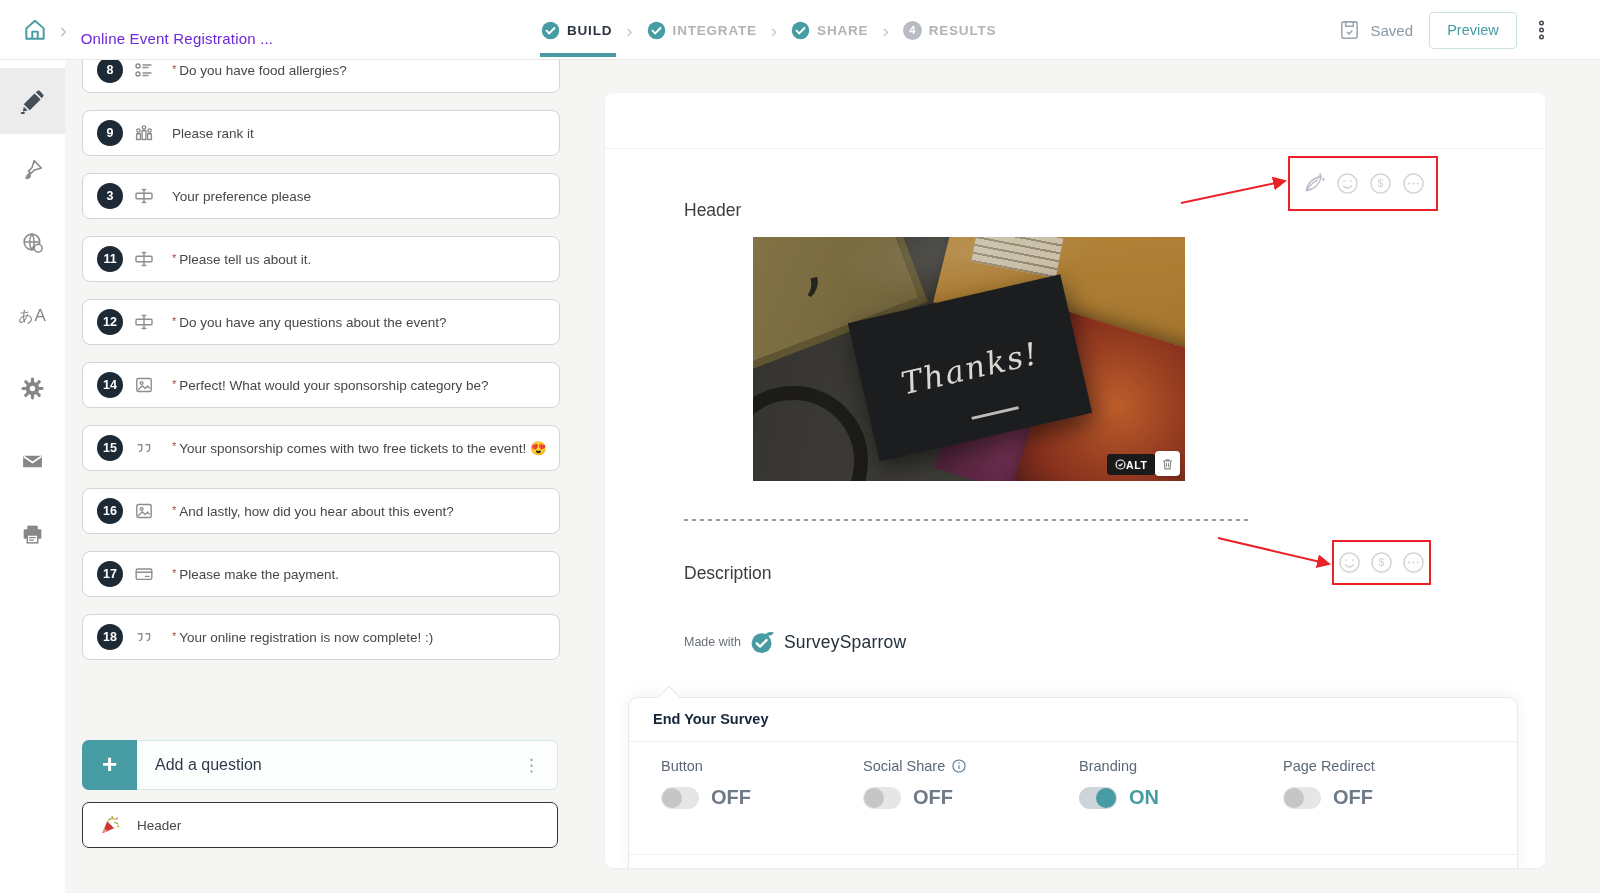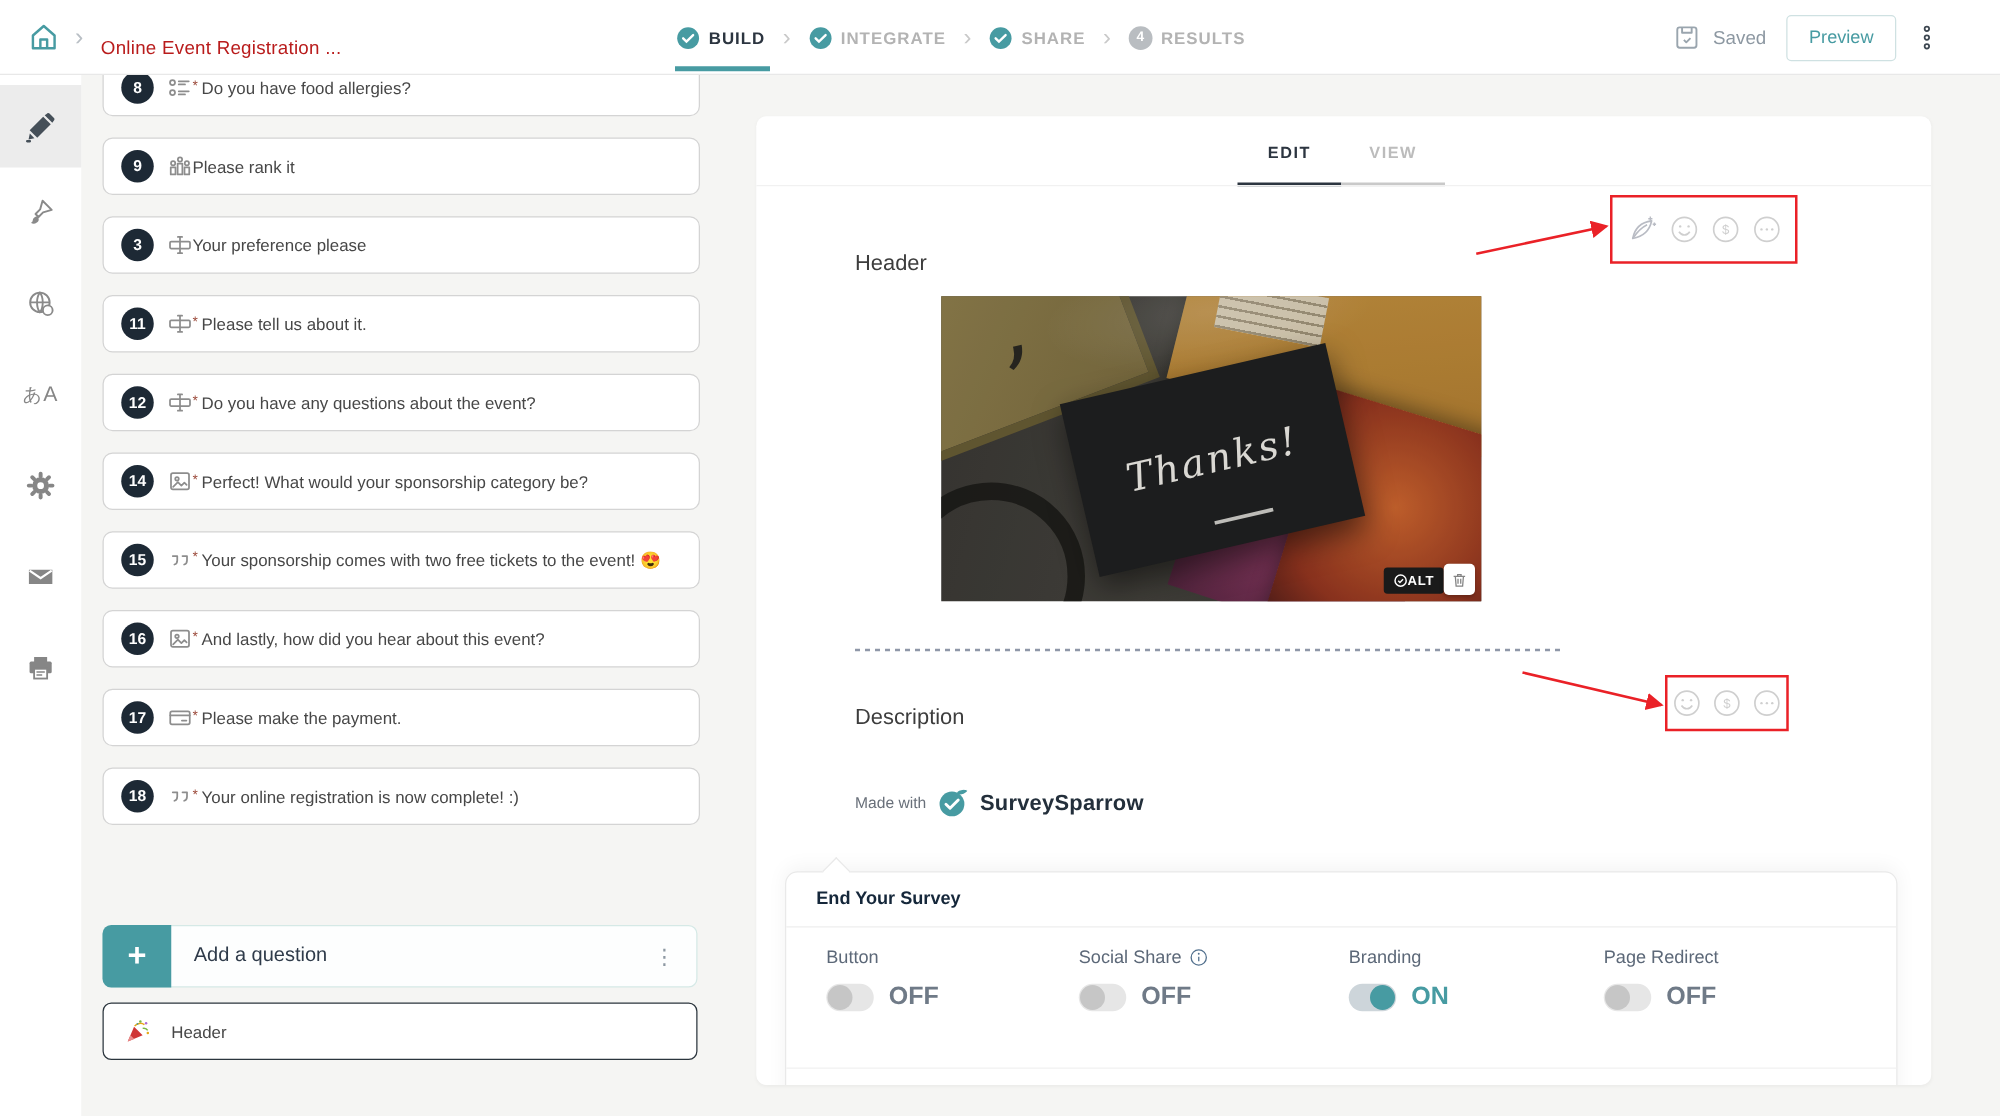--- a/index.html
+++ b/index.html
@@ -3,21 +3,21 @@
 <meta charset="utf-8">
 <style>
   * { margin:0; padding:0; box-sizing:border-box; }
   html,body { width:1600px; height:893px; font-family:"Liberation Sans",sans-serif; background:#f5f5f3; overflow:hidden; }
   .app { position:relative; width:1600px; height:893px; background:#f5f5f3; }
 
   
   .topbar { position:absolute; left:0; top:0; width:1600px; height:60px; background:#fff; border-bottom:1px solid #e8e8e8; z-index:30; }
   .tb-left { position:absolute; left:22px; top:0; height:60px; display:flex; align-items:center; }
   .crumb-chevron { color:#b9bfc5; font-size:20px; margin:0 14px 0 12px; }
-  .doc-title { font-size:15px; color:#b91c1c; letter-spacing:.2px;margin-top:16px; }
+  .doc-title { font-size:15px; color:#6d28d9; letter-spacing:.2px;margin-top:16px; }
   .steps { position:absolute; left:541px; top:0; height:60px; display:flex; align-items:center; gap:12px; }
   .step { position:relative; display:flex; align-items:center; gap:7px; cursor:pointer; }
   .step-label { font-size:13.5px; font-weight:bold; letter-spacing:.8px; color:#b3b3b3; }
   .step.active .step-label { color:#2c3540; }
   .step.active::after { content:""; position:absolute; left:-1px; right:-4px; bottom:-17px; height:4px; background:var(--teal); }
   .step-sep { color:#c9c9c9; font-size:19px; margin:0 2px; line-height:1; }
   .num-badge { width:19px; height:19px; border-radius:50%; background:#b9bdc1; color:#fff; font-size:11px; font-weight:bold; display:flex; align-items:center; justify-content:center; }
   .tb-right { position:absolute; right:52px; top:0; height:60px; display:flex; align-items:center; }
   .saved-label { font-size:15px; color:#8d98a2; margin:0 16px 0 9px; }
   .preview-btn { width:88px; height:37px; background:#fff; border:1px solid #cfe1e2; border-radius:4px; color:var(--teal); font-size:14.5px; font-family:inherit; cursor:pointer; }
@@ -29,21 +29,21 @@
   .rail-item.active { background:#ececec; height:66px; margin-top:8px; margin-bottom:-1px; }
   .translate-glyph { font-size:15px; color:#868686; letter-spacing:1px; }
   .translate-glyph b { font-size:17px; font-weight:normal; }
 
   
   .q-panel { position:absolute; left:65px; top:60px; width:520px; height:833px; z-index:5; }
   .q-list { position:absolute; left:17px; top:-13px; width:478px; }
   .q-item { display:flex; align-items:center; height:46px; background:#fff; border:1px solid #d4d4d4; border-radius:8px; margin-bottom:17px; cursor:pointer; }
   .q-num { width:26px; height:26px; margin-left:14px; flex:0 0 26px; border-radius:50%; background:#1d2935; color:#fff; font-size:12.5px; font-weight:bold; display:flex; align-items:center; justify-content:center; }
   .q-icon { margin-left:11px; width:20px; height:20px; flex:0 0 20px; display:flex; }
-  .q-text { font-size:13.5px; color:#474747; white-space:nowrap; overflow:hidden; }
+  .q-text { margin-left:18px; font-size:13.5px; color:#474747; white-space:nowrap; overflow:hidden; }
   .req { color:#9c4b3c; font-size:11px; vertical-align:top; margin-right:3px; }
   .add-q { position:absolute; left:17px; top:680px; width:476px; height:50px; background:#fdfefe; border:1px solid #d5e9e6; border-radius:7px; display:flex; align-items:center; cursor:pointer; }
   .add-q-plus { width:55px; height:50px; margin:-1px 0 0 -1px; background:var(--teal); border-radius:7px 0 0 7px; color:#fff; font-size:26px; font-weight:bold; display:flex; align-items:center; justify-content:center; }
   .add-q-label { margin-left:18px; font-size:16px; color:#2f3b4a; }
   .add-q-kebab { margin-left:auto; margin-right:16px; color:#8d98a2; font-size:17px; letter-spacing:1px; }
   .header-block { position:absolute; left:17px; top:742px; width:476px; height:46px; background:#fff; border:1.5px solid #2b353d; border-radius:7px; display:flex; align-items:center; cursor:pointer; }
   .hb-emoji { margin-left:16px; display:flex; }
   .hb-label { margin-left:16px; font-size:13.5px; color:#474747; }
 
   
@@ -75,21 +75,21 @@
   .hero-script { font-family:"DejaVu Serif",serif; font-style:italic; font-size:31px; color:#f5f3ee; letter-spacing:2px; }
   .hero-card .hu { position:absolute; bottom:20px; left:50%; transform:translateX(-20%); width:48px; height:3px; background:rgba(245,243,238,.85); }
   .hero-dim { position:absolute; inset:0; background:rgba(58,56,50,.14); }
   .alt-badge { position:absolute; left:354px; top:217px; height:21px; padding:0 8px; background:#1a1a1a; border-radius:3px; color:#fff; font-size:10.5px; font-weight:bold; letter-spacing:.6px; display:flex; align-items:center; gap:0; cursor:pointer; }
   .img-trash { position:absolute; left:402px; top:214px; width:25px; height:25px; background:#fff; border:none; border-radius:4px; display:flex; align-items:center; justify-content:center; cursor:pointer; box-shadow:0 1px 3px rgba(0,0,0,.25); }
 
   .dashed-div { position:absolute; left:79px; top:426px; width:567px; height:2px; background:repeating-linear-gradient(90deg,#8f97a8 0 4px,transparent 4px 8px); }
 
   .made-with { position:absolute; left:79px; top:536px; display:flex; align-items:center; }
   .mw-text { font-size:12.5px; color:#69707a; margin-right:9px;text-align:right; }
-  .mw-brand { font-size:17.5px; font-weight:bold; color:#232f3b; margin-left:7px; letter-spacing:.2px; }
+  .mw-brand { font-size:17.5px; font-weight:normal; color:#232f3b; margin-left:7px; letter-spacing:.2px; }
 
   
   .end-card { position:absolute; left:23px; top:604px; width:890px; height:195px; background:#fff; border:1px solid #e9e9e9; border-radius:10px; box-shadow:0 -3px 16px rgba(0,0,0,.05); }
   .end-pointer { position:absolute; left:32px; top:-9px; width:16px; height:16px; background:#fff; border-left:1px solid #e9e9e9; border-top:1px solid #e9e9e9; transform:rotate(45deg); }
   .end-title { position:absolute; left:24px; top:13px; font-size:14.5px; font-weight:bold; color:#15273a; }
   .end-div-top { position:absolute; left:0; top:43px; width:100%; height:1px; background:#eeeeee; }
   .end-div-bot { position:absolute; left:0; top:156px; width:100%; height:1px; background:#f1f1f1; }
   .tg { position:absolute; top:60px; }
   .tg-label { font-size:14.5px; color:#5c6878; display:flex; align-items:center; gap:6px; }
   .tg-row { margin-top:12px; display:flex; align-items:center; gap:12px; }
@@ -373,24 +373,20 @@
             <circle cx="19.5" cy="5" r="1.1" fill="#b06ad4"></circle>
             <circle cx="21" cy="13.5" r="1.1" fill="#e6a817"></circle>
             <circle cx="12" cy="5.5" r=".8" fill="#3f9ba2"></circle>
           </svg>
       </span>
       <span class="hb-label">Header</span>
     </div>
   </section>
 
   <section class="editor-card">
-    <div class="tabs" id="tabs">
-        <div class="tab active">EDIT<span class="underline"></span></div>
-        <div class="tab inactive">VIEW<span class="underline"></span></div>
-      </div>
     <div class="tabs-line"></div>
 
     <svg class="anno-arrow" style="left:570px;top:78px;" width="122" height="42">
       <defs>
           <marker id="ah1" markerWidth="9" markerHeight="9" refX="6" refY="3.5" orient="auto">
             <polygon points="0 0, 7 3.5, 0 7" fill="#ea2127"></polygon>
           </marker>
         </defs>
       <line x1="6" y1="32" x2="110" y2="10" stroke="#ea2127" stroke-width="2" marker-end="url(#ah1)"></line>
     </svg>

